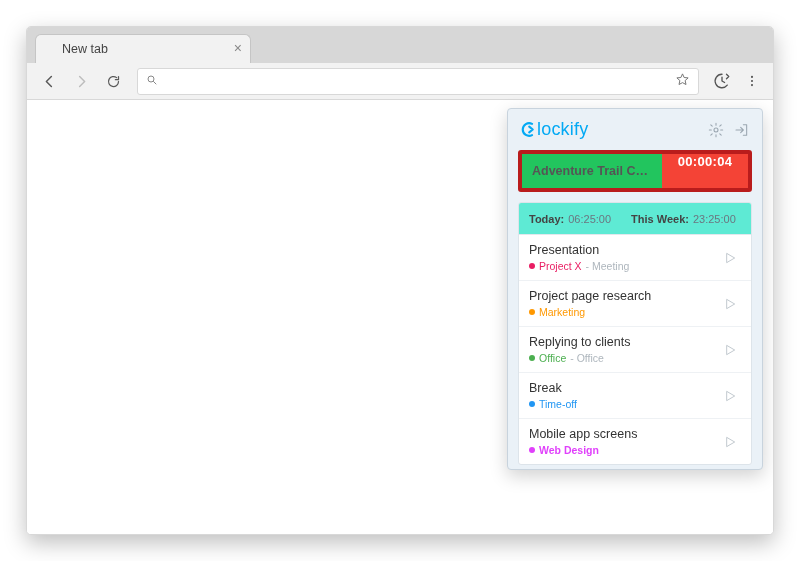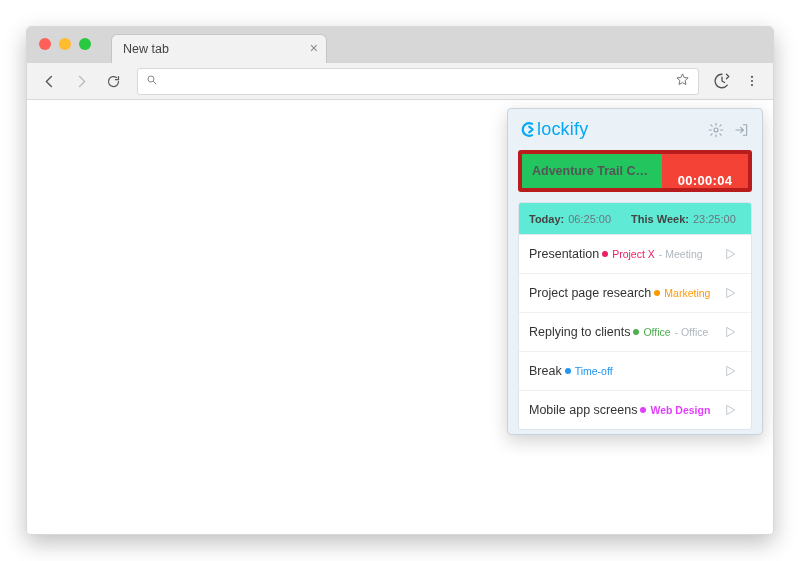--- a/index.html
+++ b/index.html
@@ -32,31 +32,30 @@
   .traffic {
     position: absolute;
     left: 12px; top: 11px;
     display: flex; gap: 8px;
   }
   .tdot { width: 12px; height: 12px; border-radius: 50%; }
   .tdot.red { background:#ff5f57; }
   .tdot.yel { background:#febc2e; }
   .tdot.grn { background:#28c840; }
   .tab {
-    margin-left: 76px;
     height: 29px;
     min-width: 216px;
     background: #f2f2f2;
     border-top-left-radius: 6px;
     border-top-right-radius: 6px;
     border: 1px solid #c5c5c5;
     border-bottom: none;
     display: flex;
     align-items: center;
-    padding: 0 11px;
+    padding: 0 26px;
     font-size: 12.5px;
     color: #444;
     position: relative;
   }
   .tab .tclose {
     position: absolute; right: 8px; top: 6px;
     color: #888; font-size: 14px; line-height: 1;
   }
   
   .toolbar {
@@ -139,21 +138,21 @@
   }
   .timer-desc {
     flex:1; padding:0 10px;
     font-size:12.5px; color:#555;
     white-space:nowrap; overflow:hidden; text-overflow:ellipsis;
   }
   .timer-btn {
     width: 86px; height: 100%;
     background:#f44336;
     color:#fff; font-size:13px;
-    display:flex; align-items:flex-end; justify-content:center;
+    display:flex; align-items:flex-start; justify-content:center;
     letter-spacing:0.3px;
   }
   .section {
     margin: 0 10px 0 10px;
     background:#fff;
     border:1px solid #dde4ea;
     border-radius:3px;
     overflow:hidden;
   }
   .summary {
@@ -166,21 +165,21 @@
     color:#6b7680;
     gap: 20px;
   }
   .summary b { color:#444; font-weight:600; margin-right:4px; font-size:11px;}
   .entry {
     display:flex; align-items:center; justify-content:space-between;
     padding: 8px 10px;
     border-bottom:1px solid #eef1f4;
   }
   .entry:last-child { border-bottom:none; }
-  .entry-left { display:flex; flex-direction:row; gap:3px; }
+  .entry-left { display:flex; flex-direction:column; gap:3px; }
   .entry-title { font-size:12.5px; color:#333; }
   .entry-meta { font-size:10.5px; display:flex; align-items:center; gap:4px; }
   .dot { width:6px; height:6px; border-radius:50%; display:inline-block; }
   .proj { font-size:10.5px; }
   .tagtxt { color:#aeb6bd; font-size:10.5px; }
   .play {
     width:22px; height:22px;
     display:flex; align-items:center; justify-content:center;
   }
   .play svg path { stroke:#b8c0c7; fill:none; stroke-width:1.3; }

